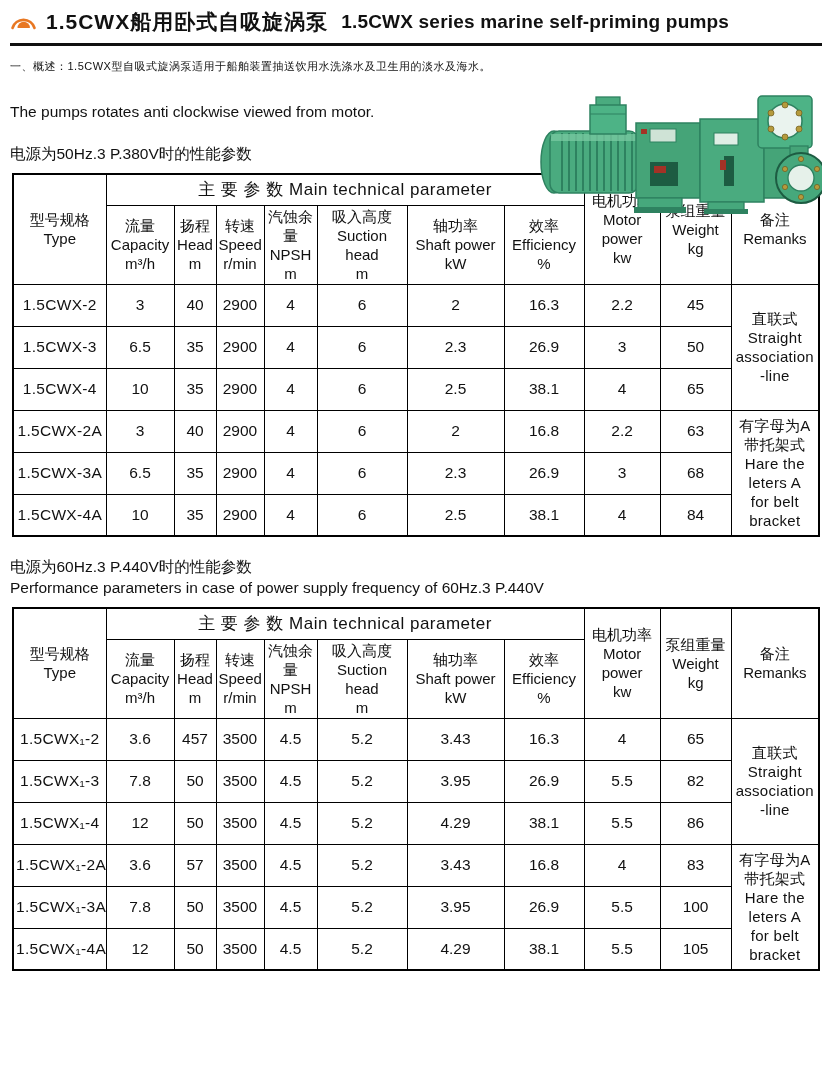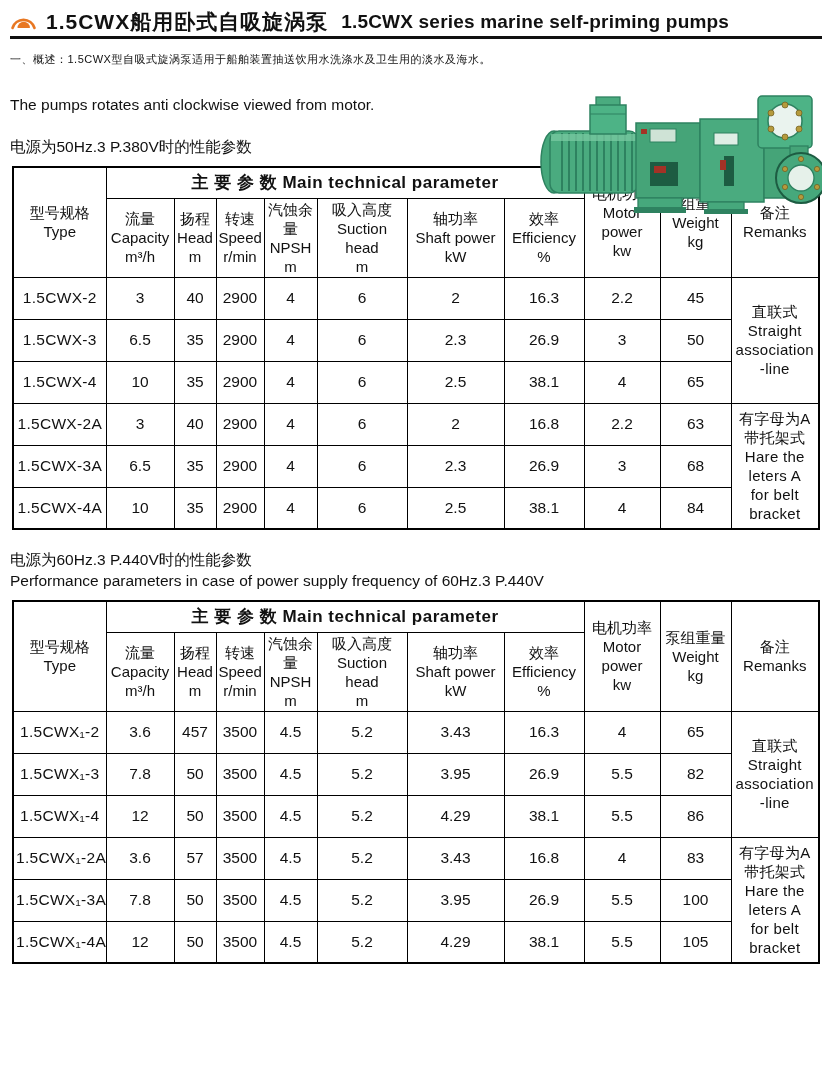--- a/index.html
+++ b/index.html
@@ -15,20 +15,21 @@
     height: 1092px;
     background: #fff;
     overflow: hidden;
   }
   
   .header {
     display: flex;
     align-items: center;
     gap: 9px;
     margin: 8px 8px 0 10px;
+    padding-bottom: 7px;
     border-bottom: 3px solid #101010;
   }
   .logo { width: 27px; height: 18px; flex: 0 0 auto; }
   .title-zh { font-size: 21px; font-weight: bold; letter-spacing: 1px; }
   .title-en { font-size: 19px; font-weight: bold; margin-left: 4px; letter-spacing: .2px; }
 
   
   .intro { margin: 10px 8px 0 10px; width: 512px; font-size: 11px; line-height: 21px; }
   .intro .zh { letter-spacing: .5px; }
   .intro .en { text-align: justify; }
@@ -53,21 +54,21 @@
     border: 1px solid #000;
     text-align: center;
     vertical-align: middle;
     padding: 0 2px;
     overflow: hidden;
   }
   table.spec thead .r1 { height: 31px; }
   table.spec thead .r2 { height: 79px; }
   table.spec tbody tr { height: 42px; }
   th { font-weight: normal; }
-  .th-group { font-size: 17px; letter-spacing: .5px; font-weight: bold; }
+  .th-group { font-size: 17px; letter-spacing: .5px; }
   th .hl { display: block; line-height: 19px; font-size: 15px; }
   td.type-cell { text-align: left; padding-left: 8px; letter-spacing: .3px; }
   td.remark-cell { font-size: 15px; line-height: 19px; letter-spacing: .3px; }
 </style>
 </head>
 <body>
 
 <div class="page">
 
   <div class="header">

